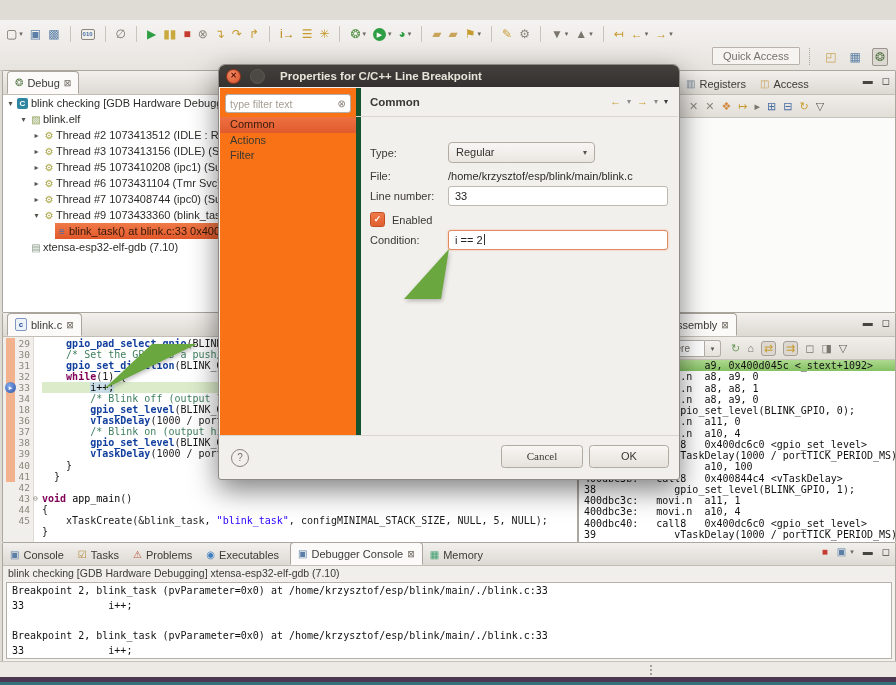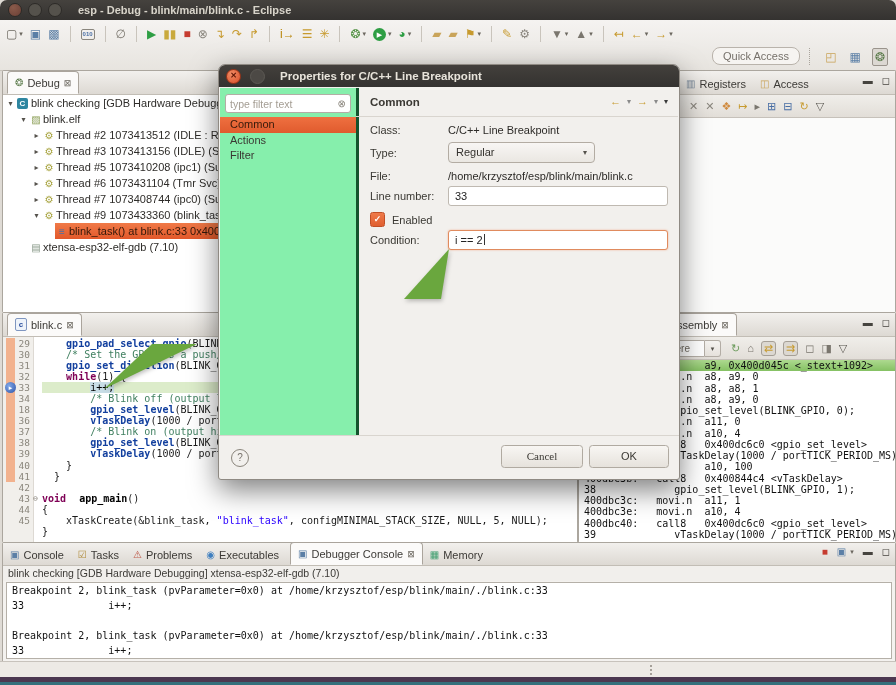--- a/index.html
+++ b/index.html
@@ -16,21 +16,21 @@
   
   .topbar{position:absolute;left:0;top:20px;right:0;height:50px;
     background:linear-gradient(#f5f3f1,#e7e4df);border-bottom:1px solid #c9c4bc;}
   .iconrow{position:absolute;left:6px;top:2px;height:24px;display:flex;align-items:center;gap:7px;}
   .ticon{font-size:12px;line-height:14px;cursor:default;}
   .tbox{border:1px solid #8a867e;border-radius:2px;font-size:6px;font-weight:bold;padding:1px 1px;line-height:7px;}
   .trun{background:#2e9e44;color:#fff;width:13px;height:13px;border-radius:50%;
         font-size:7px;line-height:13px;text-align:center;}
   .tdd{font-size:7px;color:#6b675f;margin-left:-5px;}
   .tsep{width:1px;height:16px;background:#c9c4bc;margin:0 3px;}
-  .qabtn{position:absolute;right:96px;top:27px;border:1px solid #b9b3ab;border-radius:8px;
+  .qabtn{position:absolute;right:96px;top:27px;border:1px solid #b9b3ab;border-radius:1px;
     padding:2px 10px;font-size:11px;color:#76716a;background:#f6f4f1;}
   .qasep{position:absolute;right:86px;top:28px;height:17px;border-left:1px dotted #a9a49c;}
   .persp{position:absolute;right:8px;top:28px;display:flex;gap:9px;align-items:center;}
   .persp .ticon{padding:1px 2px;}
   .persp .pressed{border:1px solid #9a948c;background:#dcd8d2;border-radius:2px;}
   
   .panel{position:absolute;background:#f4f2ef;border:1px solid #aba69e;border-radius:2px;}
   .tabbar{position:absolute;left:0;right:0;top:0;height:23px;
     background:linear-gradient(#f2f0ed,#ddd9d3);border-bottom:1px solid #c2bdb5;
     display:flex;align-items:flex-end;}
@@ -68,21 +68,21 @@
   .gutterbg{position:absolute;left:0;top:0;bottom:0;width:30px;background:#f1efeb;border-right:1px solid #ddd9d3;}
   .diffstrip{position:absolute;left:3px;top:1px;width:9px;height:144px;background:#f2b28e;}
   #editor-lines{position:absolute;left:0;right:0;top:1px;}
   .codeline{height:11.05px;display:flex;font-family:"DejaVu Sans Mono",monospace;
     font-size:10px;line-height:11.05px;white-space:pre;}
   .lnum{width:27px;text-align:right;padding-right:3px;color:#8a867c;font-size:9.5px;z-index:1;flex:none;}
   .foldcol{width:9px;font-size:8px;color:#8a857c;line-height:11px;flex:none;}
   .code{flex:1;}
   .codeline.cur .code{background:#dcecca;}
   .p{color:#1a1a1a;} .k{color:#7f0055;font-weight:bold;} .c{color:#3f7f5f;}
-  .s{color:#2a00ff;} .f{color:#123f9e;font-weight:bold;} .b{color:#000;font-weight:bold;margin-left:7px;}
+  .s{color:#2a00ff;} .f{color:#123f9e;font-weight:bold;} .b{color:#000;font-weight:normal;}
   .w{background:#c8dde6;}
   .bpicon{position:absolute;left:2px;width:11px;height:11px;border-radius:50%;z-index:2;
     background:radial-gradient(circle at 35% 35%,#7fa7e8,#2f55a8);color:#fff;
     font-size:7px;line-height:11px;text-align:center;}
   
   #disasm-panel{left:578px;top:312px;width:316px;height:229px;}
   #disasm-panel .tabspacer{width:64px;flex:none;}
   #disasm-content{position:absolute;left:0;right:0;top:47px;bottom:0;background:#fff;overflow:hidden;}
   .dline{font-family:"DejaVu Sans Mono",monospace;font-size:10px;line-height:11.25px;height:11.25px;
     white-space:pre;padding-left:5px;color:#111;}
@@ -112,22 +112,22 @@
   .dialog{position:absolute;left:218px;top:64px;width:460px;height:414px;z-index:20;
     background:#f2f0ed;border:1px solid #8f8a83;border-radius:7px 7px 3px 3px;
     box-shadow:0 10px 28px rgba(0,0,0,.5);}
   .dlgtitle{height:22px;background:linear-gradient(#43403c,#343230);border-radius:6px 6px 0 0;
     display:flex;align-items:center;padding-left:7px;gap:9px;}
   .dbtn{width:13px;height:13px;border-radius:50%;flex:none;}
   .dbtn.close{background:radial-gradient(circle at 35% 30%,#f08a63,#d8502a);border:1px solid #9c3418;
     color:#5c1505;font-size:8px;line-height:12px;text-align:center;font-weight:bold;}
   .dbtn.other{background:#4c4945;border:1px solid #5c5954;}
   .dlgtitletext{color:#e8e4db;font-size:11.5px;font-weight:bold;margin-left:6px;}
-  .dlgleft{position:absolute;left:1px;top:23px;width:136px;bottom:44px;background:#86efac;
-    border-right:3px solid #14532d;}
+  .dlgleft{position:absolute;left:1px;top:23px;width:136px;bottom:44px;background:#f97316;
+    border-right:5px solid #14532d;}
   .filterbox{margin:6px 5px 4px 5px;height:17px;border:1px solid #b3ada5;border-radius:3px;background:#fff;
     display:flex;align-items:center;padding:0 4px;font-size:10.5px;color:#a49d93;}
   .filterclear{margin-left:auto;color:#8a857c;font-size:10px;}
   .dnavitem{height:15.5px;line-height:15.5px;font-size:11px;color:#3a3833;padding-left:10px;}
   .dnavitem.sel{background:linear-gradient(#ef7040,#e05b2e);color:#371a0b;}
   .dlgright{position:absolute;left:137px;right:1px;top:23px;bottom:44px;}
   .sech{position:absolute;left:14px;top:8px;font-size:11.5px;font-weight:bold;color:#3a3833;}
   .navicons{position:absolute;right:10px;top:7px;display:flex;gap:6px;align-items:center;}
   .navicons span{font-size:11px;}
   .sechr{position:absolute;left:0;right:0;top:28px;border-top:1px solid #d9d5cf;}
@@ -158,26 +158,20 @@
     box-shadow:2px 3px 7px rgba(0,0,0,.35);}
   #callout1{left:147px;top:299px;width:120px;height:43px;}
   #callout2{left:284px;top:297px;width:177px;height:44px;}
   .tailsvg{position:absolute;z-index:29;filter:drop-shadow(1px 2px 2px rgba(0,0,0,.25));}
 </style>
 </head>
 <body>
 
 <div id="app">
 
-  <div class="titlebar">
-    <div class="tbbtn close"></div>
-    <div class="tbbtn other"></div>
-    <div class="tbbtn other"></div>
-    <div class="tbtitle">esp - Debug - blink/main/blink.c - Eclipse</div>
-  </div>
 
   <div class="topbar">
     <div class="iconrow" id="main-toolbar">
         <span class="ticon" style="color: rgb(107, 103, 95);">▢</span>
         <span class="tdd">▾</span>
         <span class="ticon" style="color: rgb(91, 127, 166);">▣</span>
         <span class="ticon" style="color: rgb(91, 127, 166);">▩</span>
         <span class="tsep"></span>
         <span class="ticon tbox" style="color: rgb(74, 111, 165);">010</span>
         <span class="tsep"></span>
@@ -486,24 +480,20 @@
       <div class="sech">Common</div>
       <div class="navicons" id="dlg-navicons">
           <span style="color: rgb(199, 154, 46);">←</span>
           <span style="color: rgb(138, 138, 138); font-size: 8px;">▾</span>
           <span style="color: rgb(199, 154, 46);">→</span>
           <span style="color: rgb(138, 138, 138); font-size: 8px;">▾</span>
           <span style="color: rgb(58, 58, 58); font-size: 8px;">▾</span>
         </div>
       <div class="sechr"></div>
 
-      <div class="frow" style="top:36px">
-        <span class="flabel">Class:</span>
-        <span class="fvalue">C/C++ Line Breakpoint</span>
-      </div>
       <div class="frow" style="top:54px">
         <span class="flabel">Type:</span>
         <div class="ddsel">
           <span>Regular</span>
           <span class="ddarrow">▾</span>
         </div>
       </div>
       <div class="frow" style="top:82px">
         <span class="flabel">File:</span>
         <span class="fvalue">/home/krzysztof/esp/blink/main/blink.c</span>

